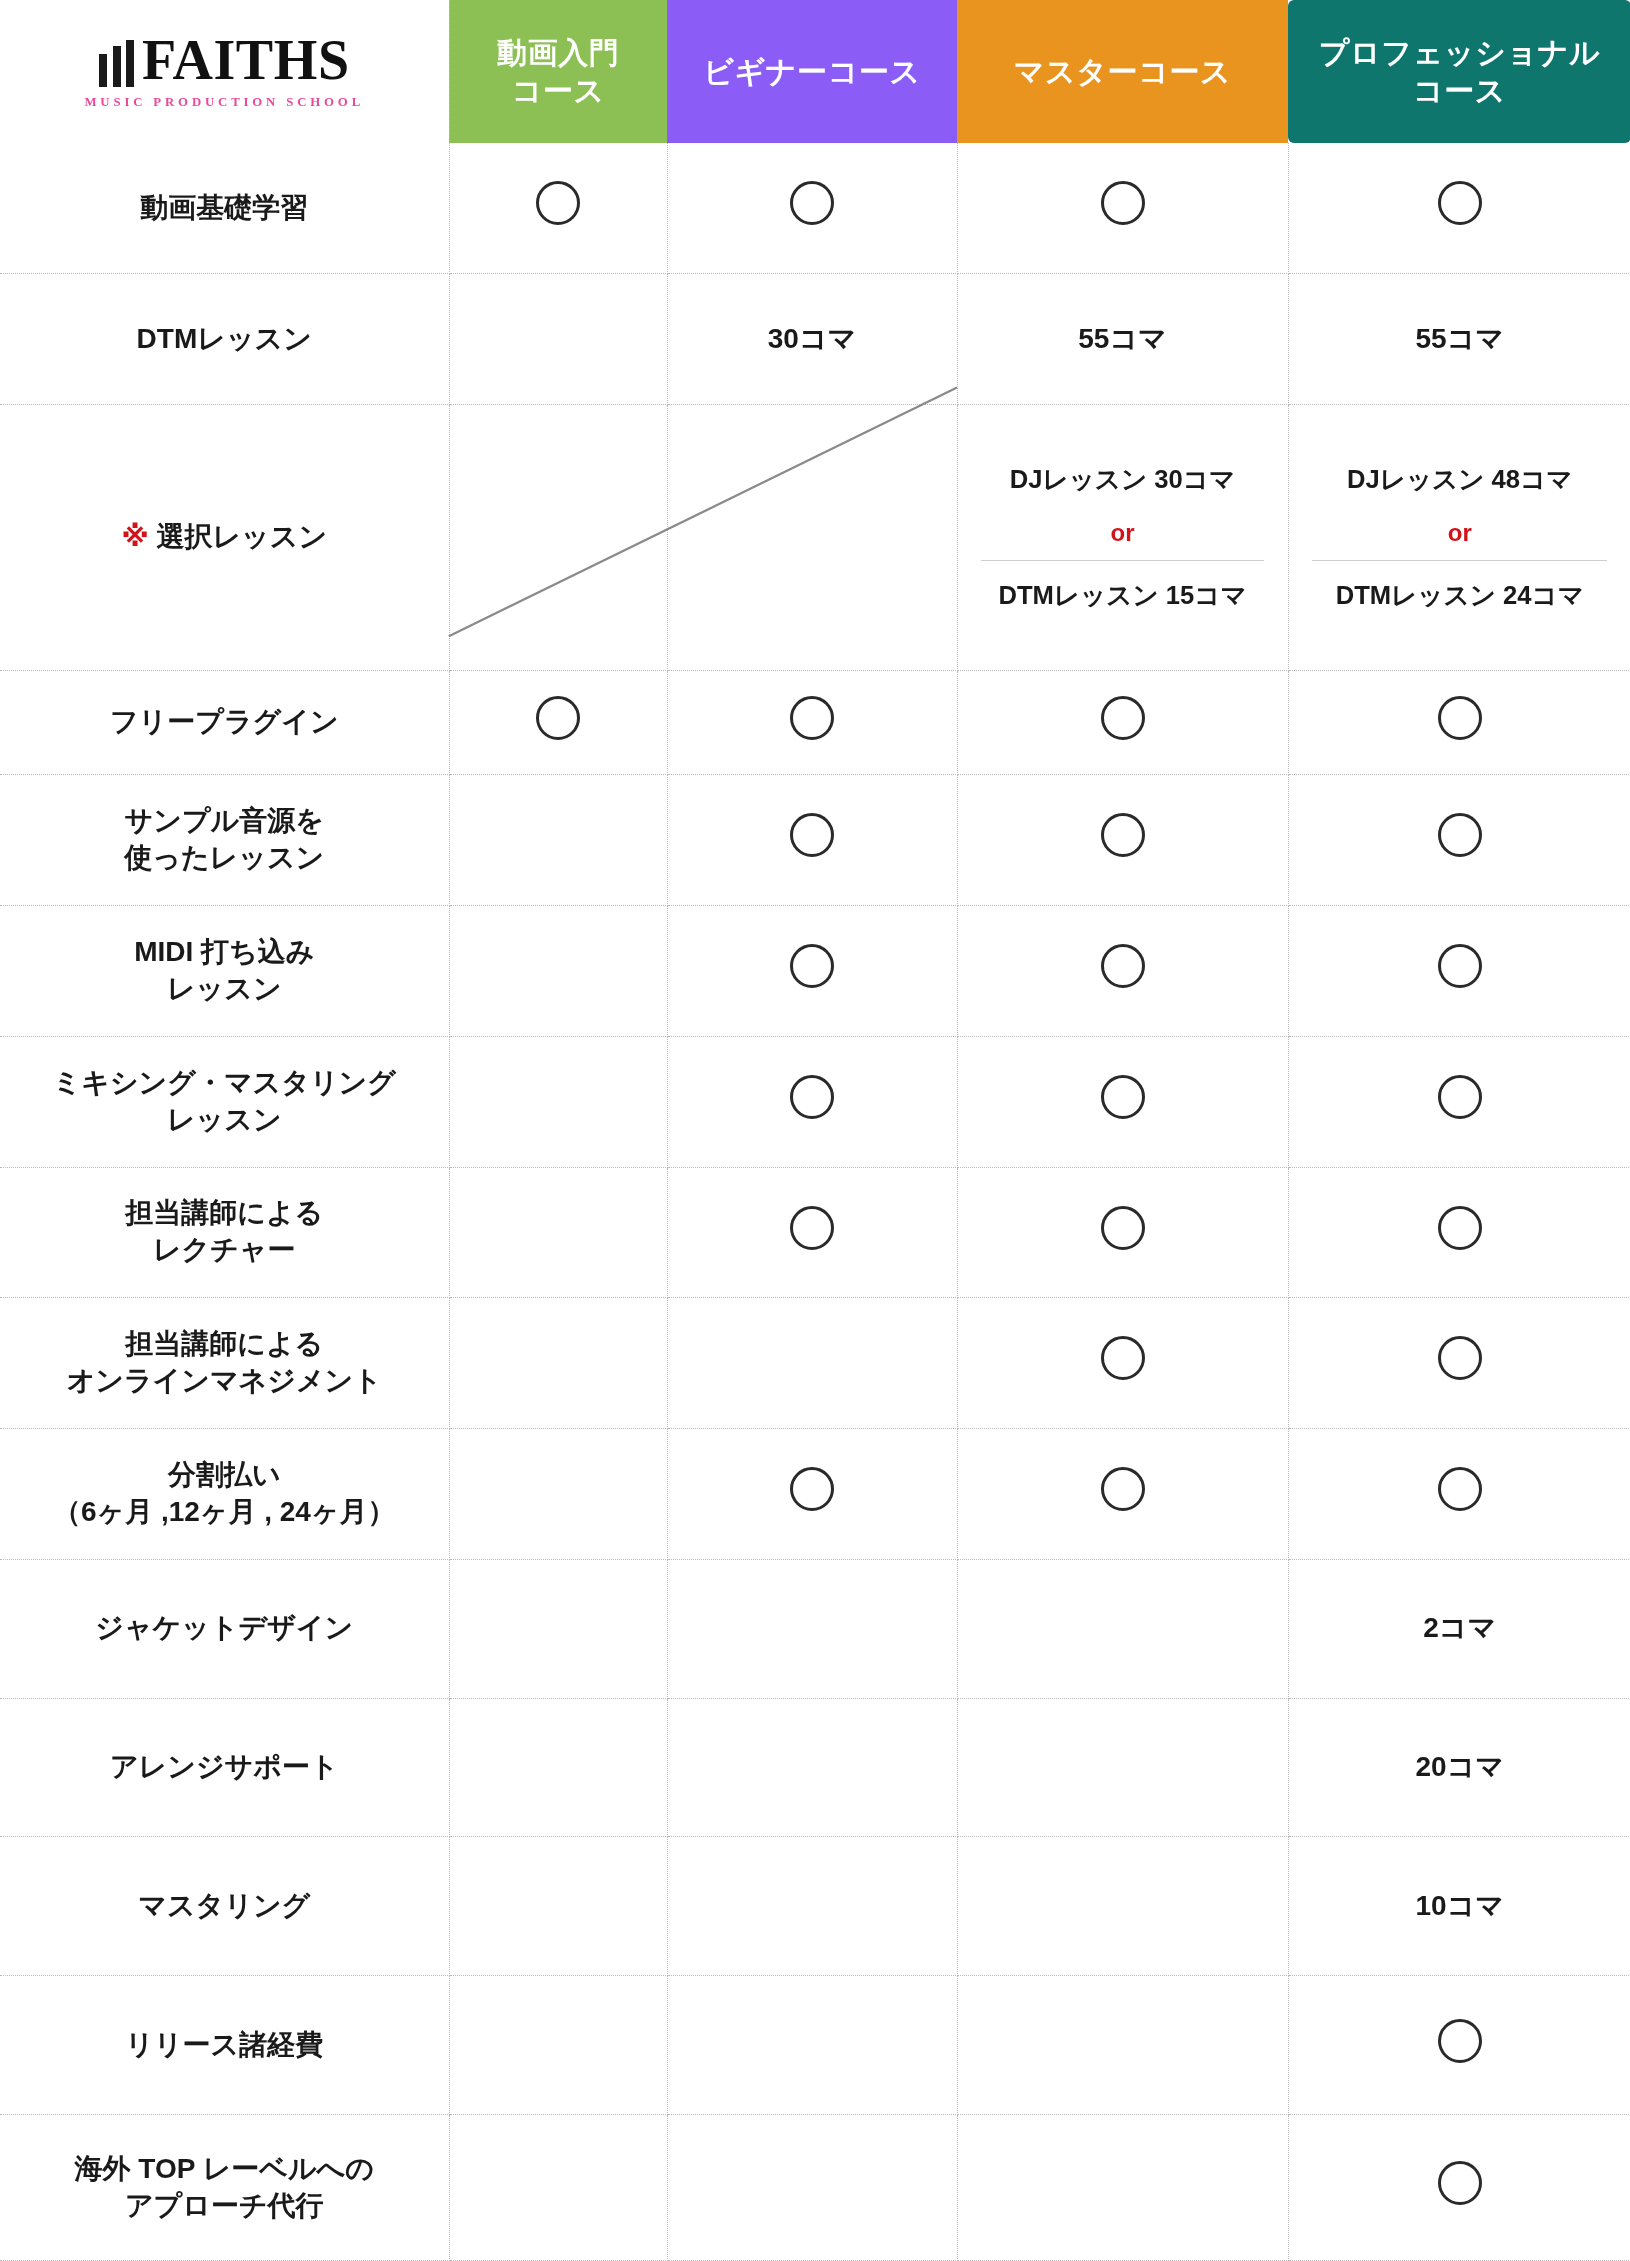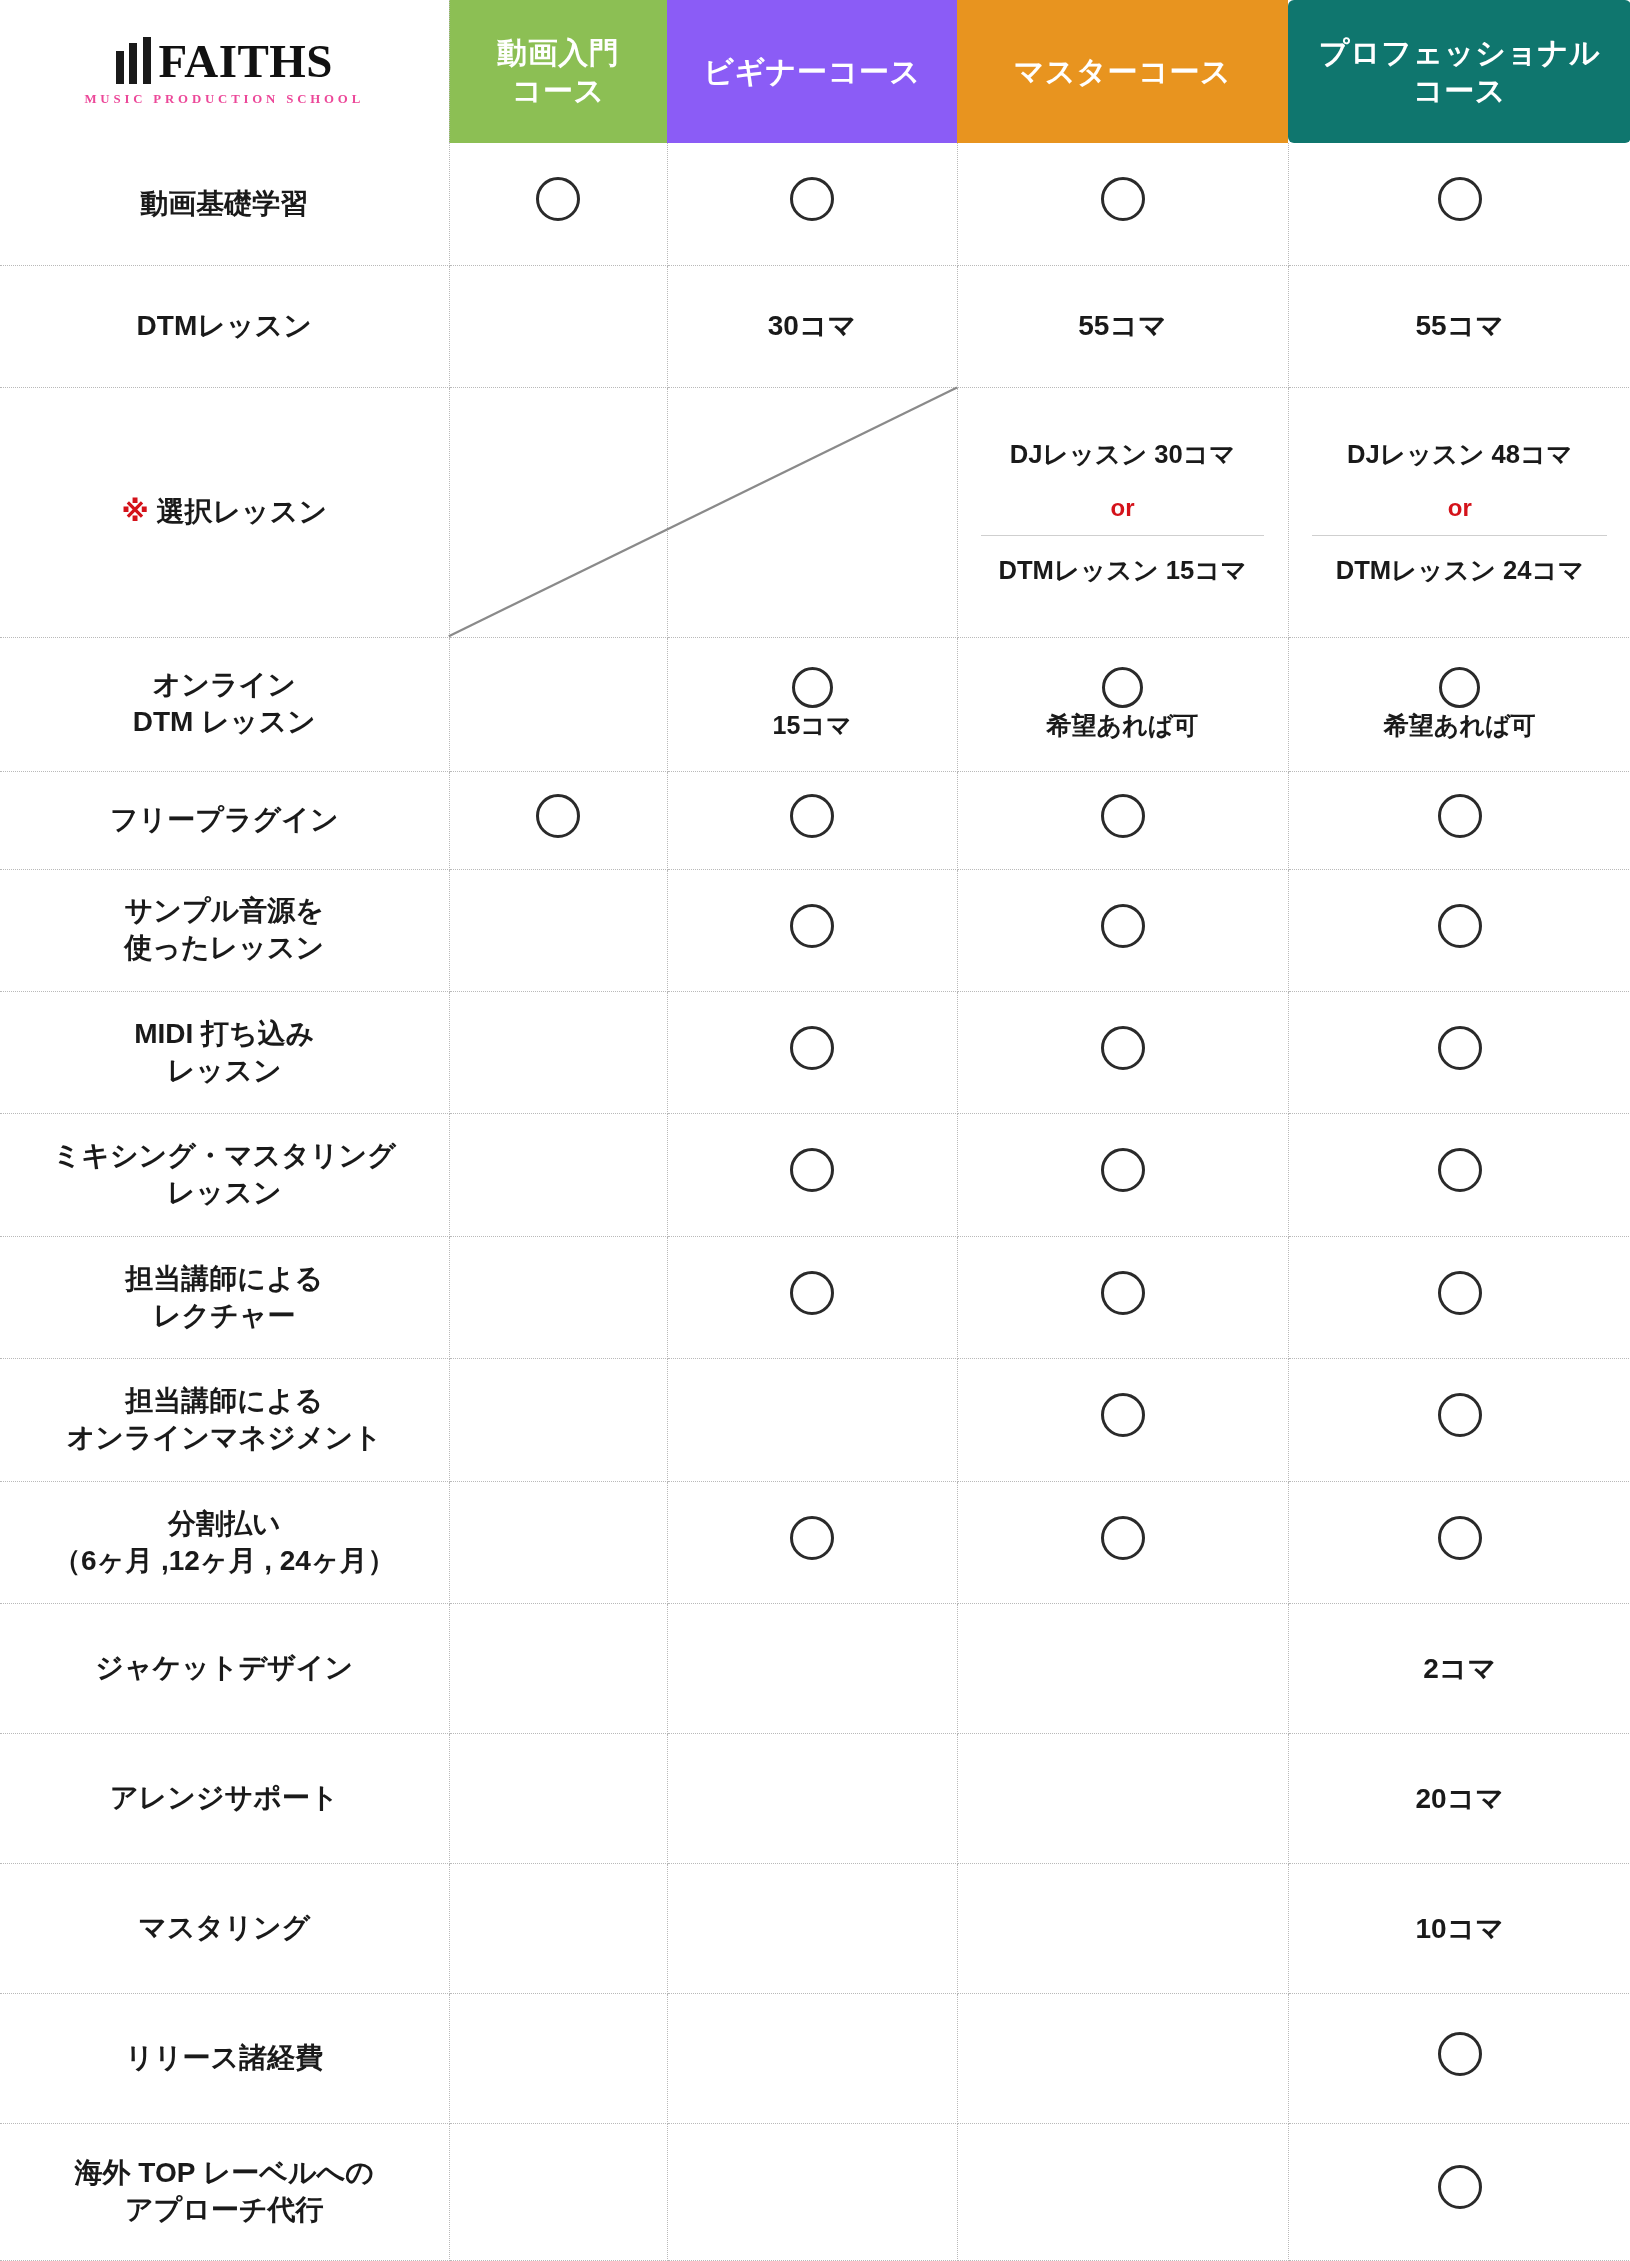--- a/index.html
+++ b/index.html
@@ -79,21 +79,21 @@
   .logo-bars i {
     display: block;
     width: 8.3px;
     background: #1a1a1a;
   }
   .logo-bars i:nth-child(1) { height: 33px; }
   .logo-bars i:nth-child(2) { height: 41px; }
   .logo-bars i:nth-child(3) { height: 47px; }
   .logo-text {
     font-family: "Liberation Serif", "DejaVu Serif", serif;
-    font-size: 47px;
+    font-size: 56px;
     font-weight: bold;
     letter-spacing: 0.01em;
     color: #111111;
     line-height: 0.95;
   }
   .logo-sub {
     margin-top: 6.8px;
     font-size: 12.8px;
     letter-spacing: 0.30em;
     color: #ec4899;
@@ -235,42 +235,20 @@
           </td>
           <td class="val last">
             <span class="choice">
               <span class="line">DJレッスン 48コマ</span>
               <span class="or">or</span>
               <span class="divider"></span>
               <span class="line">DTMレッスン 24コマ</span>
             </span>
           </td>
         </tr>
-        <tr class="row" style="height: 124px;">
-          <td class="lbl">オンライン<br>DTM レッスン</td>
-          <td class="val"></td>
-          <td class="val">
-            <span class="stack">
-              <span class="circle sm"></span>
-              <span class="note">15コマ</span>
-            </span>
-          </td>
-          <td class="val">
-            <span class="stack">
-              <span class="circle sm"></span>
-              <span class="note">希望あれば可</span>
-            </span>
-          </td>
-          <td class="val last">
-            <span class="stack">
-              <span class="circle sm"></span>
-              <span class="note">希望あれば可</span>
-            </span>
-          </td>
-        </tr>
         <tr class="row" style="height: 90px;">
           <td class="lbl">フリープラグイン</td>
           <td class="val"><span class="circle"></span></td>
           <td class="val"><span class="circle"></span></td>
           <td class="val"><span class="circle"></span></td>
           <td class="val last"><span class="circle"></span></td>
         </tr>
         <tr class="row" style="height: 113px;">
           <td class="lbl">サンプル音源を<br>使ったレッスン</td>
           <td class="val"></td>

